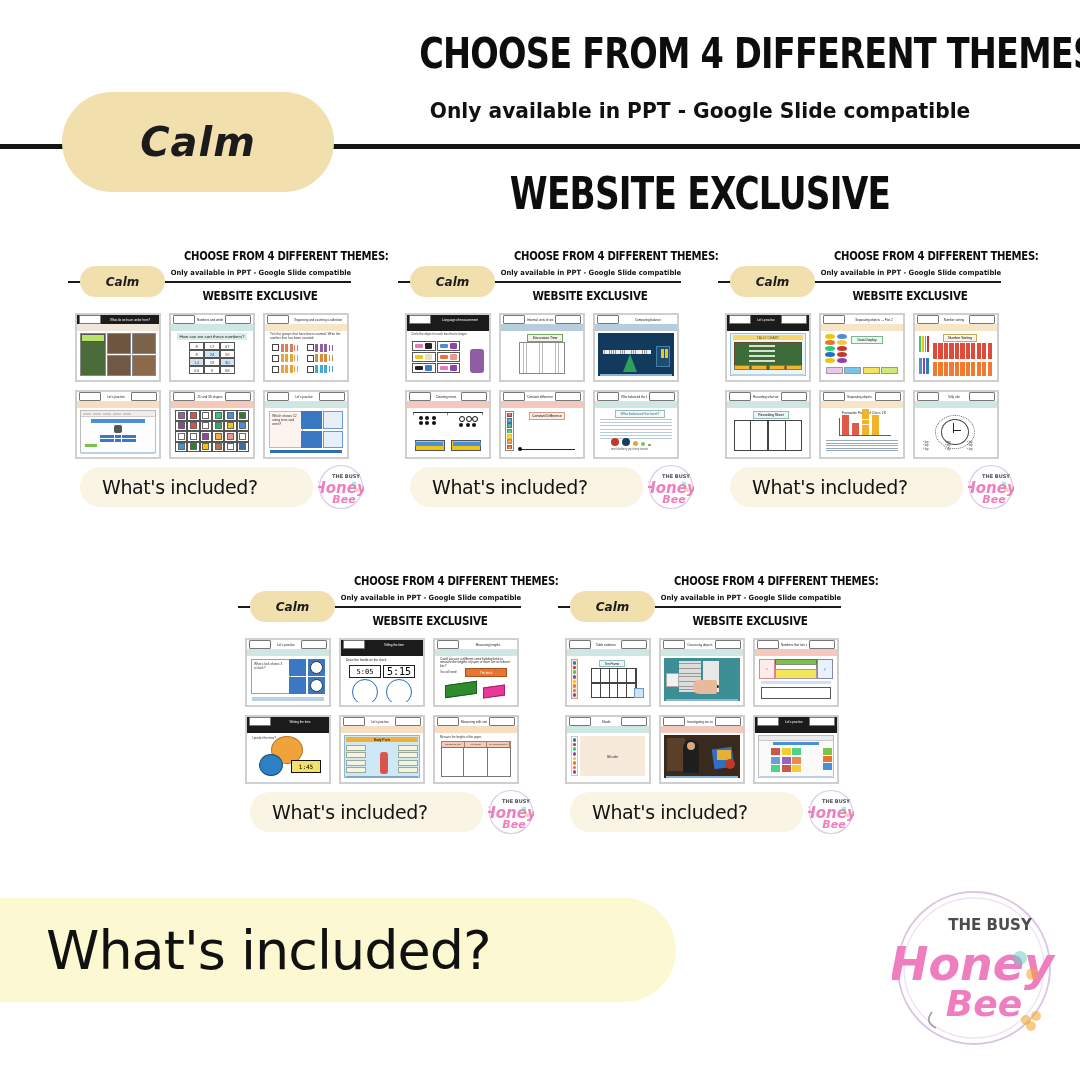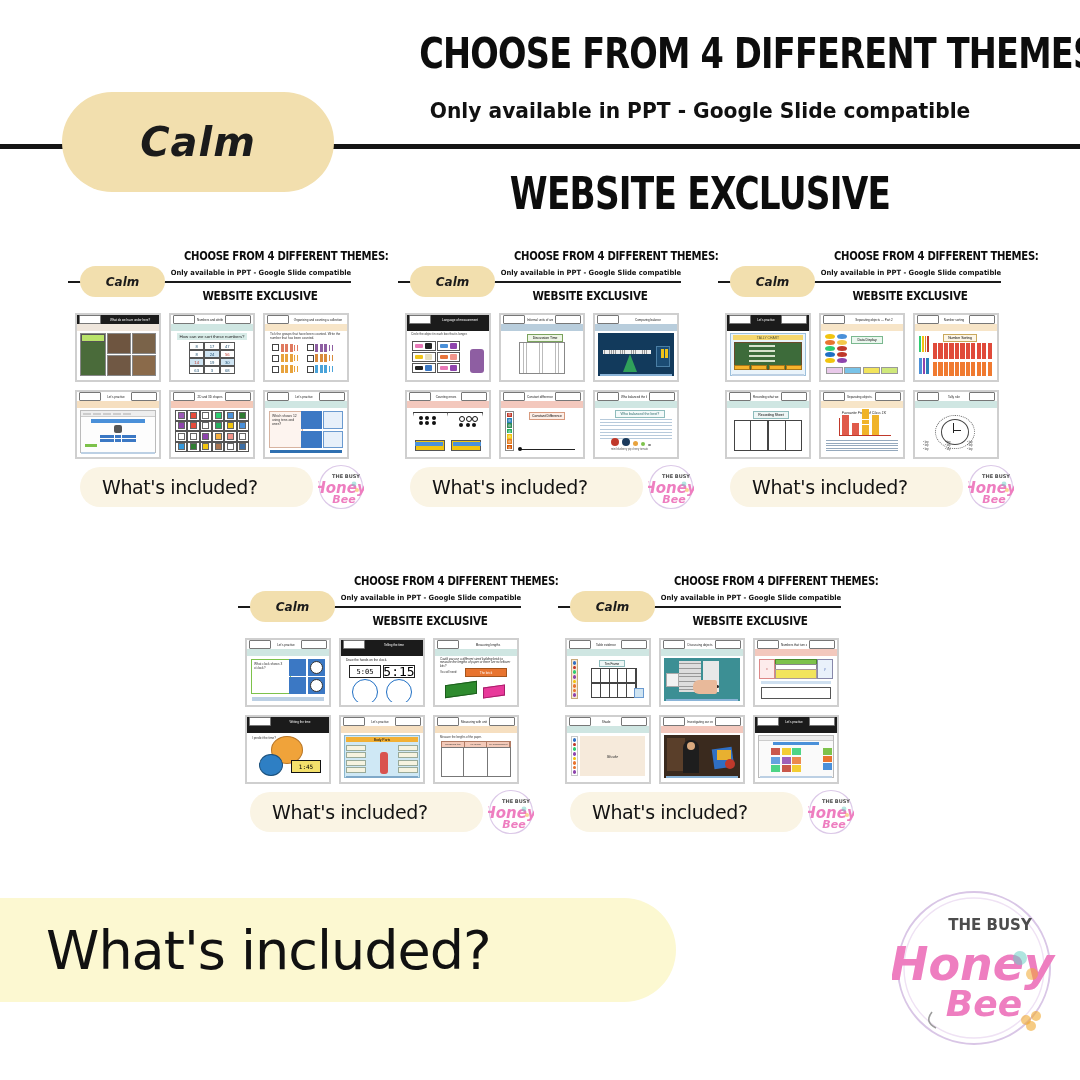--- a/index.html
+++ b/index.html
@@ -808,21 +808,21 @@
         <div class="slide">
     <div class="sl-head" style="background:#1b1b1b">
       <div class="lnbox"></div>
       <div class="lnmid" style="font-size:3px;color:#fff;overflow:hidden;white-space:nowrap;text-align:center;line-height:6px">Telling the time</div>
 
     </div>
     <div class="sl-band" style="background:#1b1b1b"></div>
     <div class="sl-body">
             <div style="position:absolute;left:3px;top:1px;right:3px;font-size:3.2px;color:#222">Draw the hands on the clock.</div>
       <div style="position:absolute;left:6px;top:8px;width:30px;height:11px;border:.8px solid #222;background:#fff;font-family:'DejaVu Sans Mono',monospace;font-size:7px;display:flex;align-items:center;justify-content:center">5:05</div>
-      <div style="position:absolute;right:6px;top:8px;width:30px;height:11px;border:.8px solid #222;background:#fff;font-family:'DejaVu Sans Mono',monospace;font-size:13px;display:flex;align-items:center;justify-content:center">5:15</div>
+      <div style="position:absolute;right:6px;top:8px;width:30px;height:11px;border:.8px solid #222;background:#fff;font-family:'DejaVu Sans Mono',monospace;font-size:10px;display:flex;align-items:center;justify-content:center">5:15</div>
       <div style="position:absolute;left:9px;top:22px;width:24px;height:24px;border-radius:50%;border:1.6px solid #1f6fc4;background:#fff"></div>
       <div style="position:absolute;right:9px;top:22px;width:24px;height:24px;border-radius:50%;border:1.6px solid #1f6fc4;background:#fff"></div>
           </div>
   </div>
         <div class="slide">
     <div class="sl-head" style="background:#ffffff">
       <div class="lnbox"></div>
       <div class="lnmid" style="font-size:3px;color:#222;overflow:hidden;white-space:nowrap;text-align:center;line-height:6px">Measuring lengths</div>
 
     </div>

